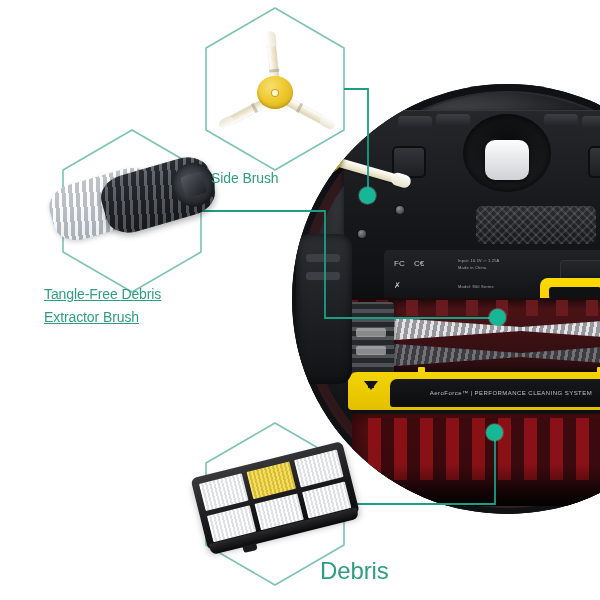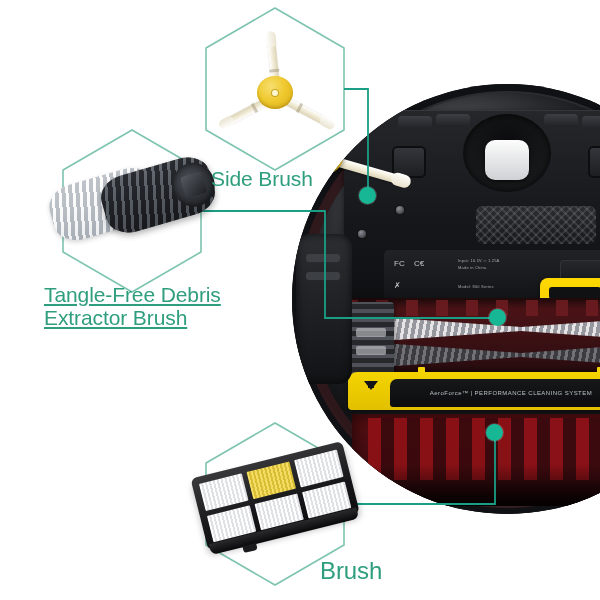--- a/index.html
+++ b/index.html
@@ -14,21 +14,21 @@
     overflow:hidden;
     background:#ffffff;
     user-select:none;
   }
   #svg-layer{position:absolute;left:0;top:0;width:600px;height:600px;}
 
   
   .callout-label{
     position:absolute;
     color:#2f9e7e;
-    font-size:21px;
+    font-size:14px;
     line-height:23px;
     white-space:pre-line;
     letter-spacing:-0.1px;
   }
   #label-side-brush{left:211px;top:167px;}
   #label-extractor{left:44px;top:283px;text-decoration:underline;}
   #label-filter{left:320px;top:559px;font-size:24px;}
 
   
   .part{position:absolute;}
@@ -503,15 +503,15 @@
       <div class="filter-cell"></div>
       <div class="filter-cell"></div>
     </div>
     <div class="filter-edge"></div>
     <div class="filter-tab"></div>
   </div>
 
   <div class="callout-label" id="label-side-brush">Side Brush</div>
   <div class="callout-label" id="label-extractor">Tangle-Free Debris
 Extractor Brush</div>
-  <div class="callout-label" id="label-filter">Brush</div>
+  <div class="callout-label" id="label-filter">Debris</div>
 
 </div>
 
 </body></html>

